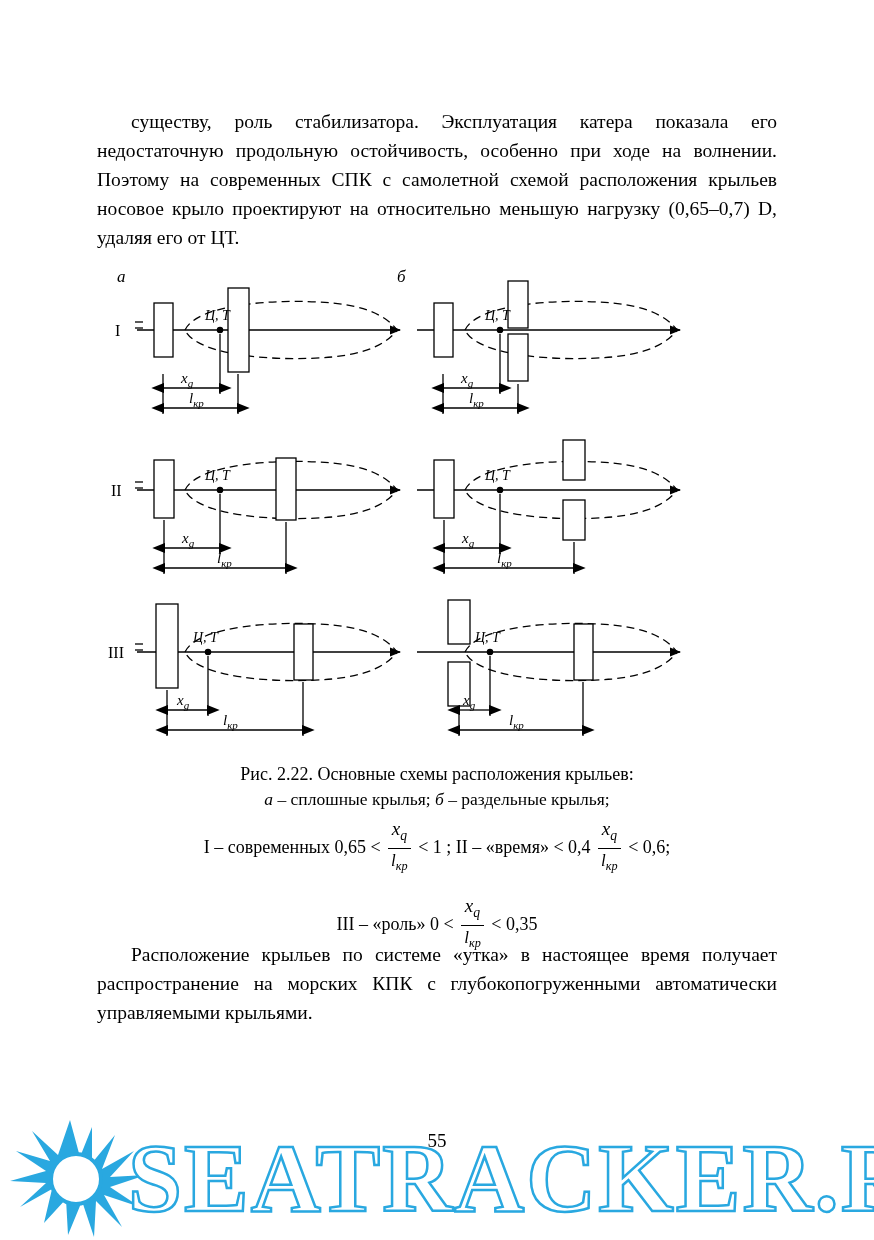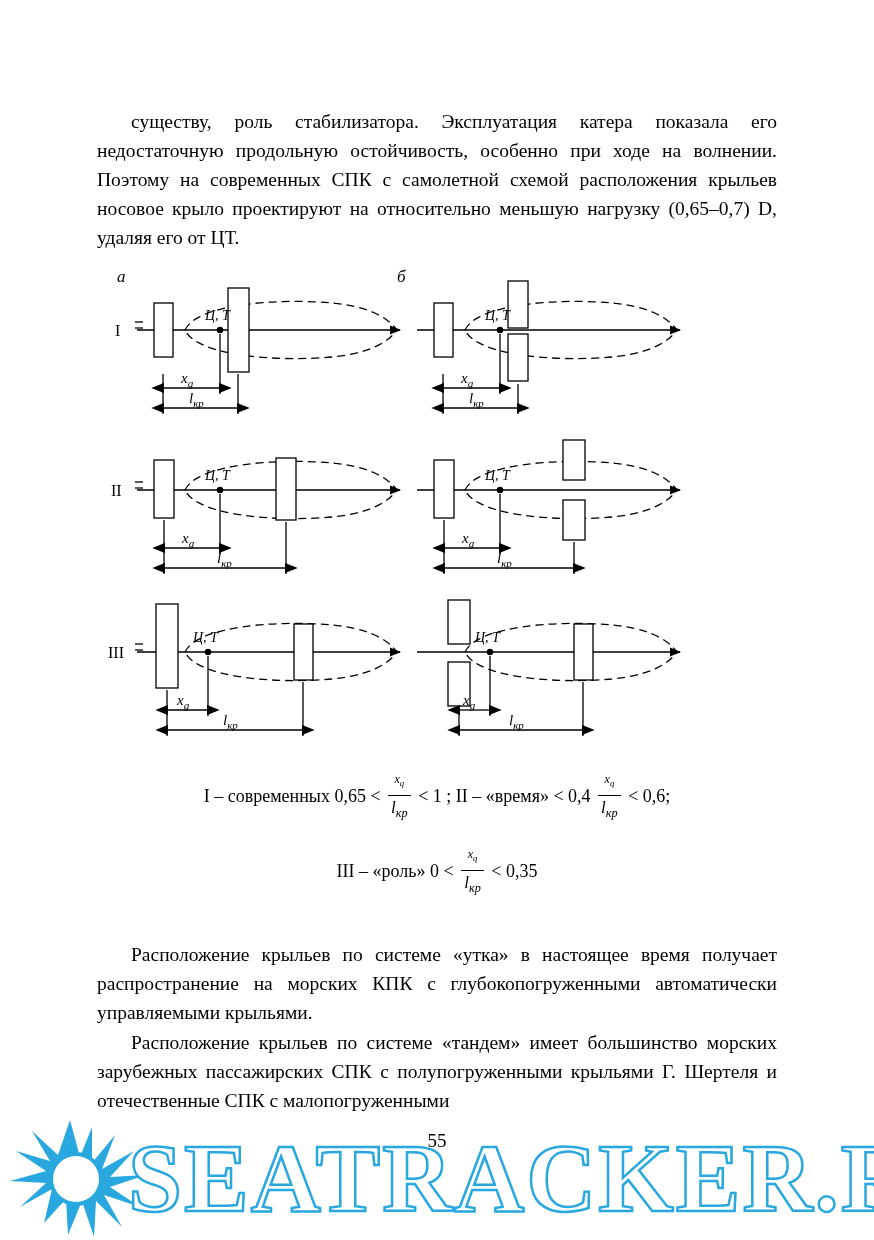--- a/index.html
+++ b/index.html
@@ -69,21 +69,21 @@
     text-align: center;
     margin: 0 3px;
     position: relative;
     top: -1px;
   }
   .frac .num {
     display: block;
     border-bottom: 1px solid #000;
     padding: 0 3px 1px 3px;
     font-style: italic;
-    font-size: 12px;
+    font-size: 19px;
   }
   .frac .den {
     display: block;
     padding: 1px 3px 0 3px;
     font-style: italic;
     font-size: 17px;
   }
   .sub { font-size: 0.72em; vertical-align: sub; }
 
   
@@ -264,20 +264,24 @@
         <text x="372" y="141" font-size="15" font-style="italic">l<tspan font-size="11" dy="4">кр</tspan></text>
         <text x="120" y="301" font-size="15" font-style="italic">l<tspan font-size="11" dy="4">кр</tspan></text>
         <text x="400" y="301" font-size="15" font-style="italic">l<tspan font-size="11" dy="4">кр</tspan></text>
         <text x="126" y="463" font-size="15" font-style="italic">l<tspan font-size="11" dy="4">кр</tspan></text>
         <text x="412" y="463" font-size="15" font-style="italic">l<tspan font-size="11" dy="4">кр</tspan></text>
       </g>
     </svg>
   </div>
 
   <div class="caption">
+    <div>Рис. 2.22. Основные схемы расположения крыльев:</div>
+    <div class="line2">
+      <span class="cap-italic">а</span><span> – сплошные крылья; </span><span class="cap-italic">б</span><span> – раздельные крылья;</span>
+    </div>
 
     <div class="formula-line">
       <span>I – современных</span>
       <span>0,65 &lt;</span>
       <span class="frac">
         <span class="num"><span>x</span><span class="sub">q</span></span>
         <span class="den"><span>l</span><span class="sub">кр</span></span>
       </span>
       <span>&lt; 1 ;</span>
       <span>II – «время»</span>
@@ -295,21 +299,20 @@
       <span class="frac">
         <span class="num"><span>x</span><span class="sub">q</span></span>
         <span class="den"><span>l</span><span class="sub">кр</span></span>
       </span>
       <span>&lt; 0,35</span>
     </div>
   </div>
 
   <div class="text-block indent" id="para-bottom-1">Расположение крыльев по системе «утка» в настоящее время получает распространение на морских КПК с глубокопогруженными автоматически управляемыми крыльями.</div>
 
-  <div class="text-block indent" id="para-bottom-2">Расположение крыльев по системе «тандем» имеет большинство морских зарубежных пассажирских СПК с полупогруженными крыльями Г. Шертеля и отечественные СПК с малопогруженными</div>
 
   <div class="page-number">55</div>
 
   <div class="watermark">
     <svg width="874" height="125" viewBox="0 0 874 125">
       <g fill="#29a8e0">
         <polygon points="70,5 80,42 92,12 92,48 115,20 102,54 134,36 110,62 146,60 110,72 140,92 104,80 122,112 96,86 94,122 82,86 68,120 66,84 44,108 52,74 20,92 46,68 10,66 46,56 16,36 50,46 32,16 58,40"></polygon>
         <circle cx="76" cy="64" r="26" fill="#ffffff"></circle>
         <circle cx="76" cy="64" r="25" fill="none" stroke="#29a8e0" stroke-width="4"></circle>
       </g>

